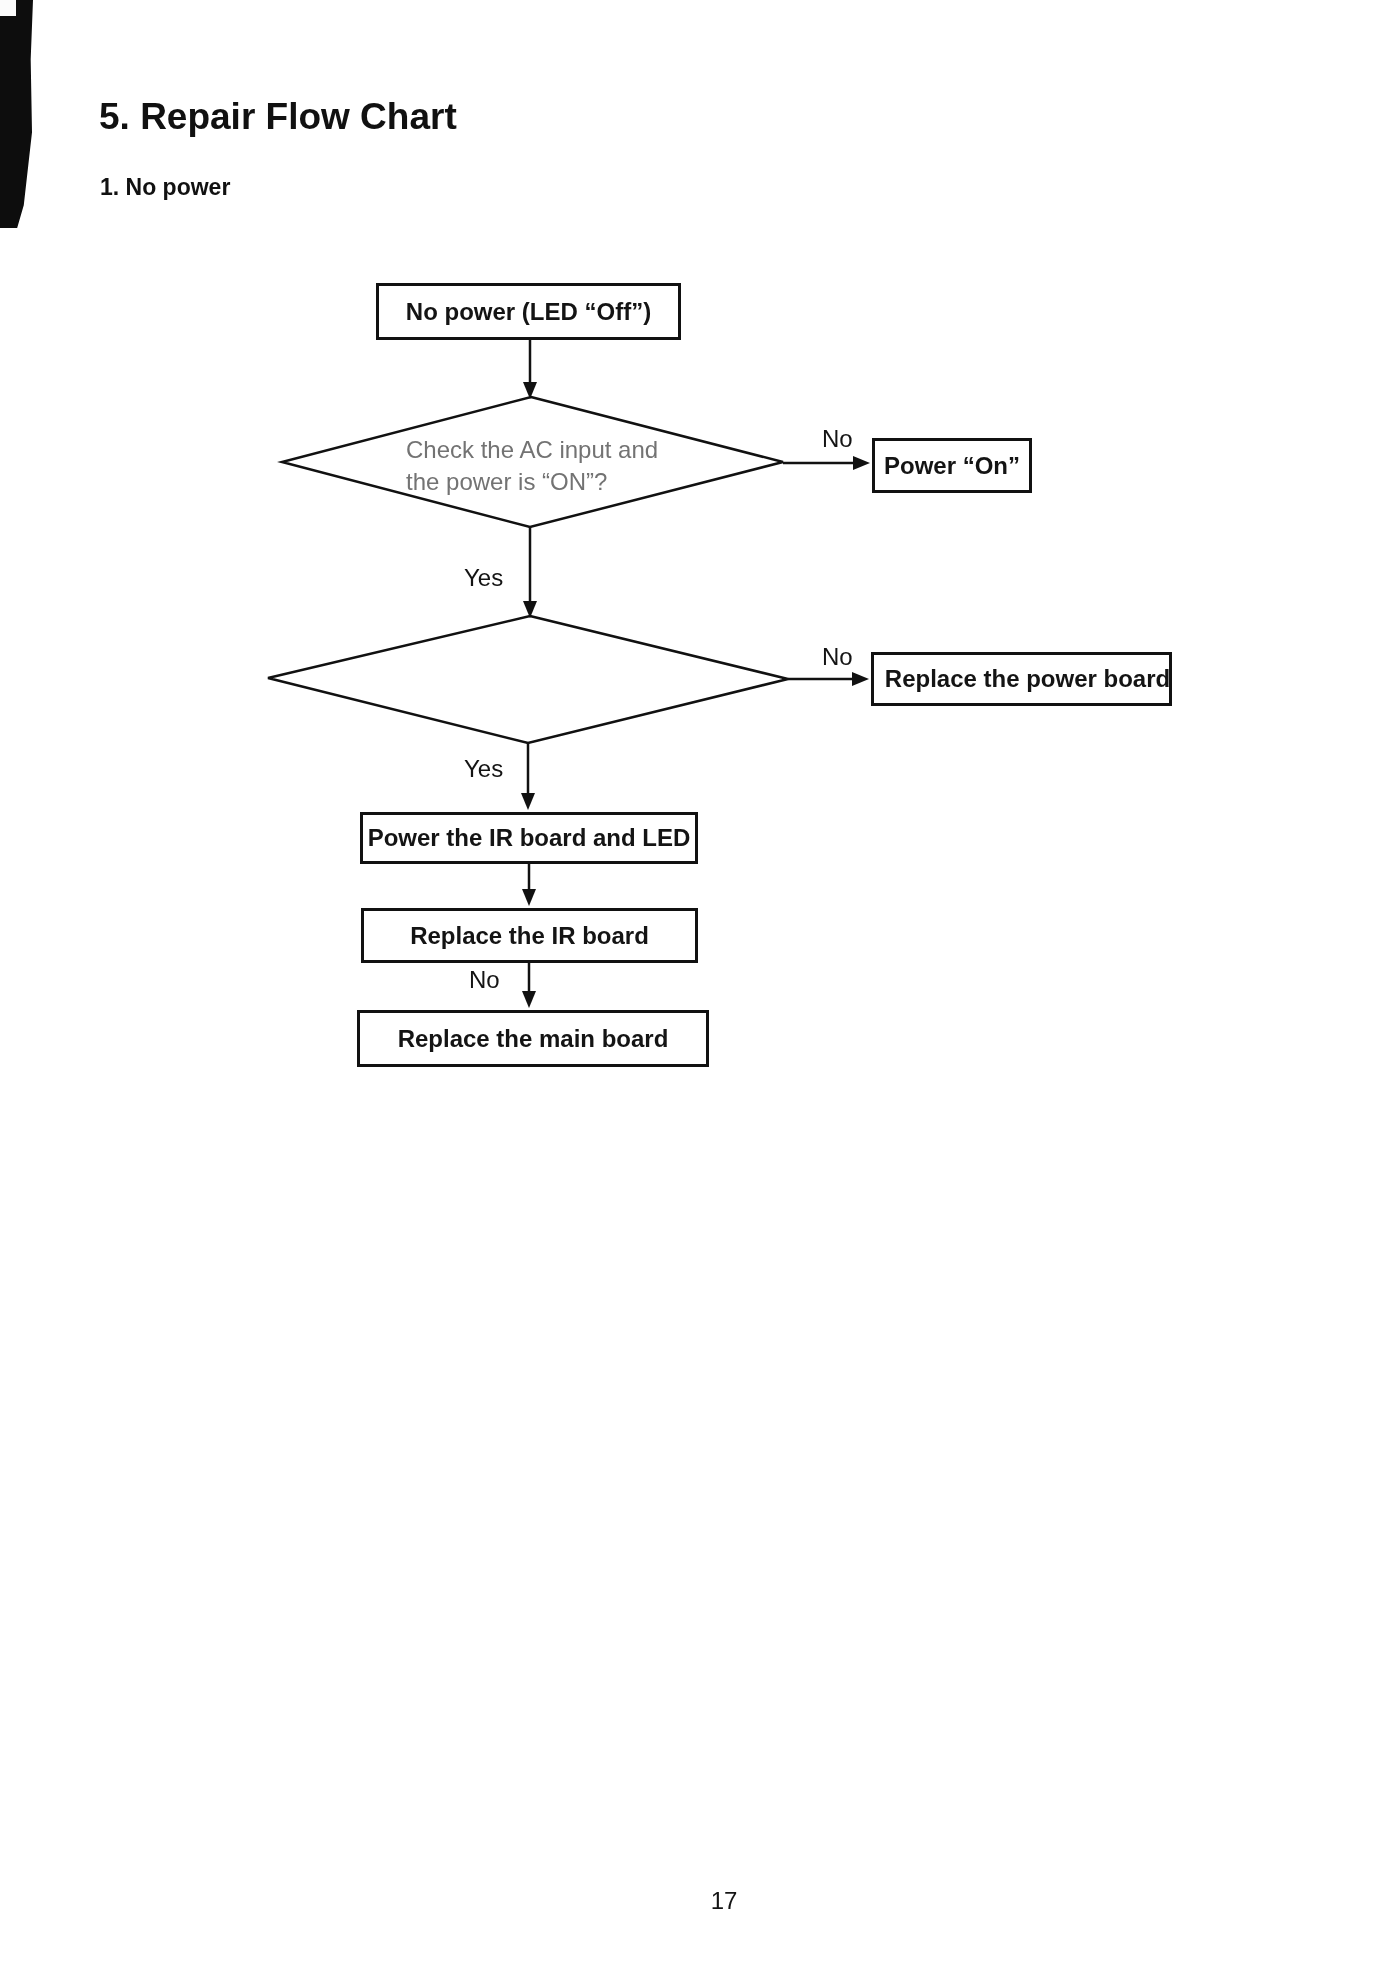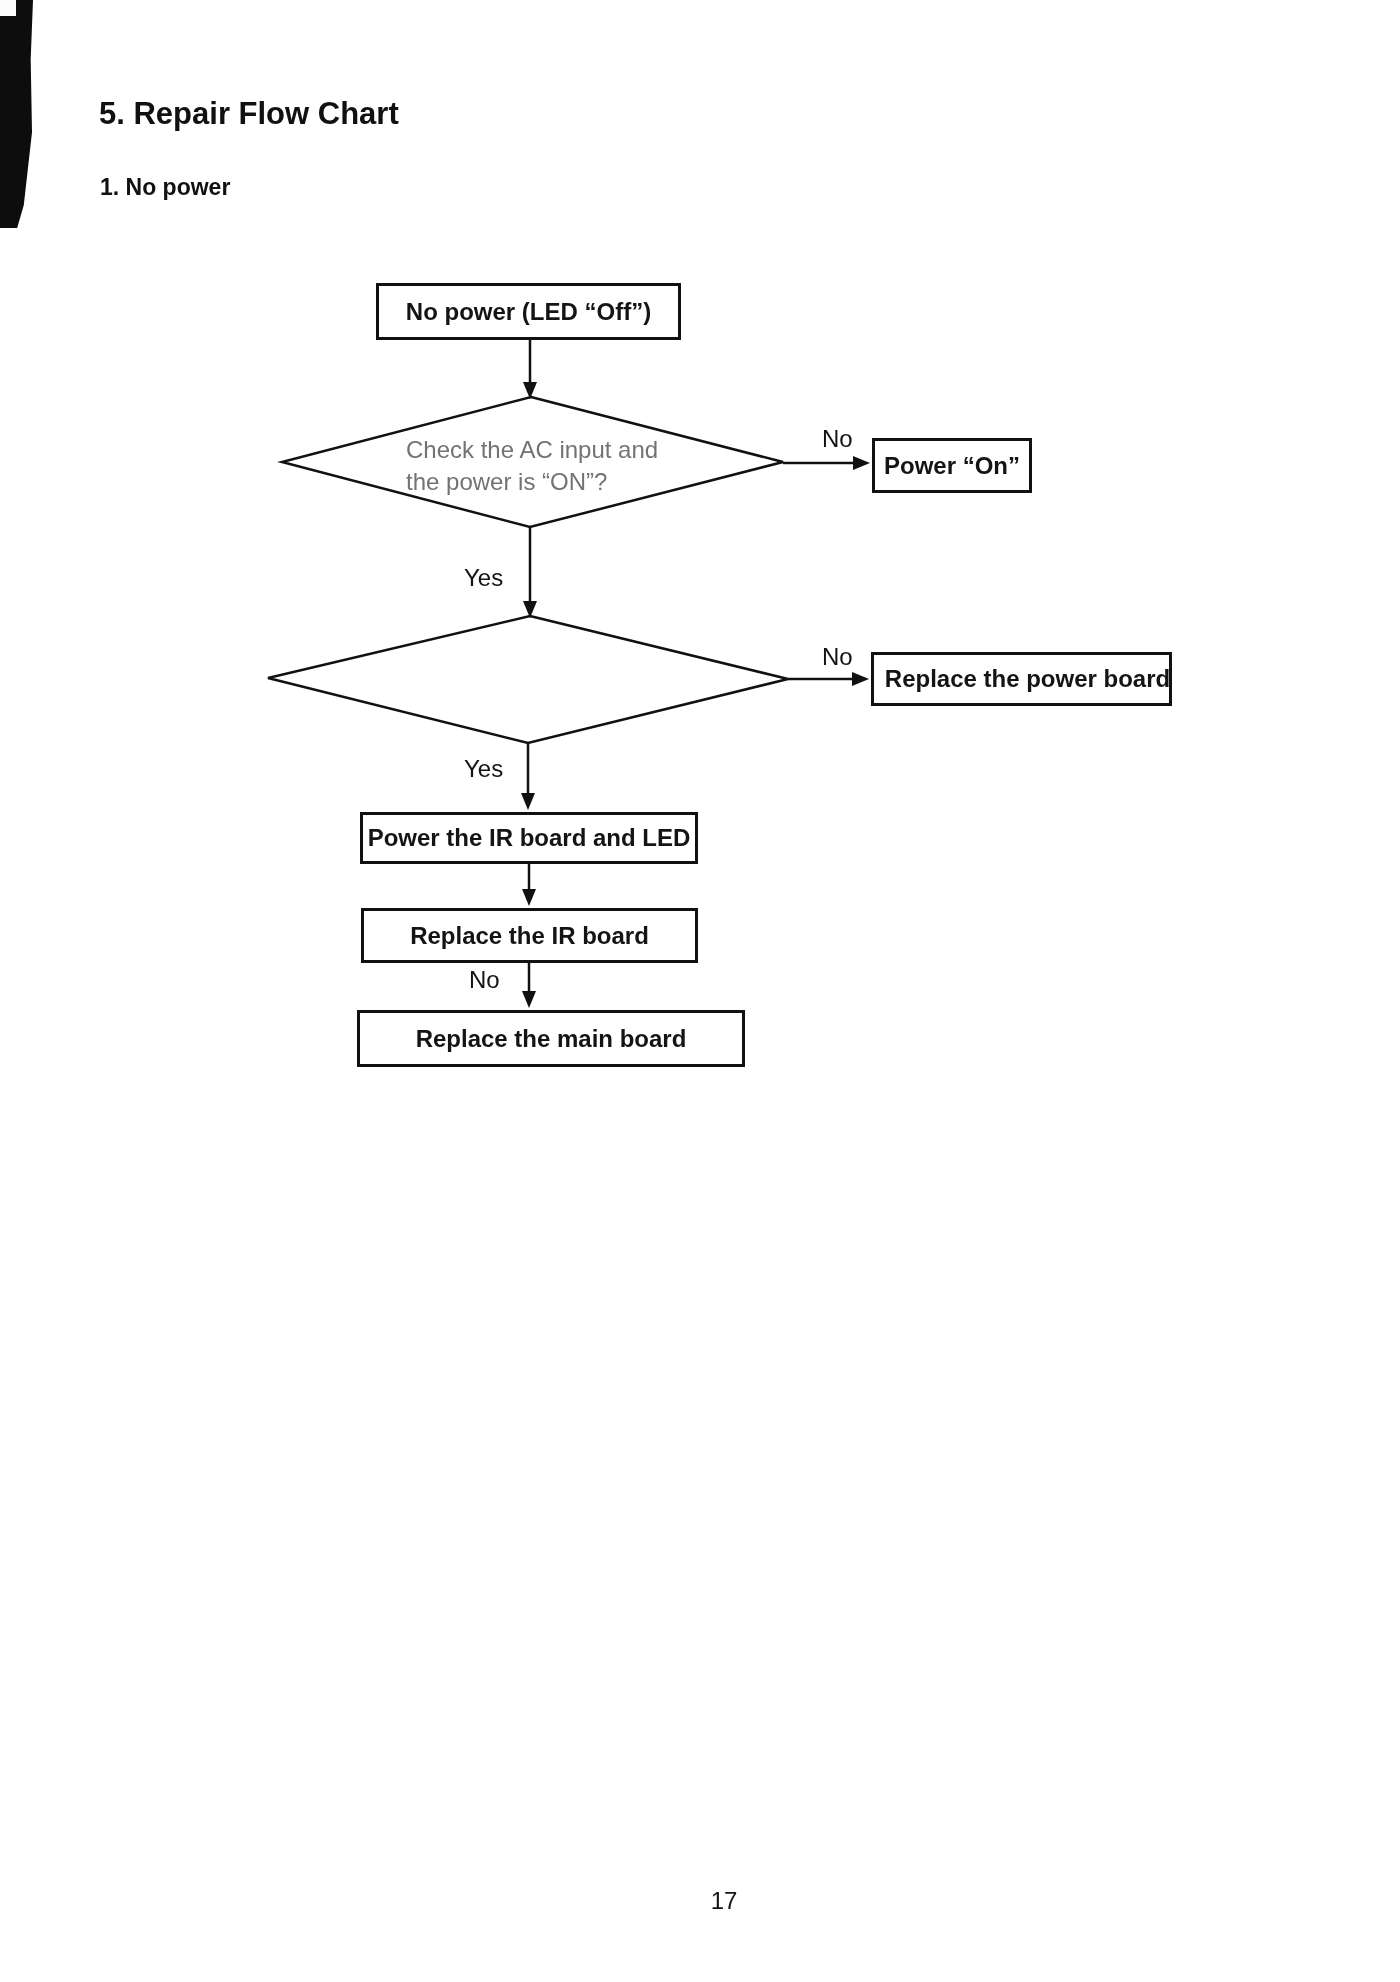--- a/index.html
+++ b/index.html
@@ -21,21 +21,21 @@
     clip-path: polygon(0% 0%, 100% 0%, 93% 26%, 97% 58%, 72% 90%, 52% 100%, 0% 100%);
   }
   .artifact-notch {
     position: absolute; left: 0; top: 0;
     width: 16px; height: 16px;
     background: #fbfbfb;
   }
 
   .doc-title {
     position: absolute; left: 99px; top: 96px;
-    font-size: 31px; font-weight: bold; color: #111;
+    font-size: 37px; font-weight: bold; color: #111;
     white-space: nowrap;
   }
   .doc-section {
     position: absolute; left: 100px; top: 174px;
     font-size: 23px; font-weight: bold; color: #111;
     white-space: nowrap;
   }
 
   svg.flow-lines { position: absolute; left: 0; top: 0; }
 
@@ -115,21 +115,21 @@
   <div class="node-box" style="left:376px; top:283px; width:305px; height:57px;">No power (LED “Off”)</div>
 
   <div class="node-box" style="left:872px; top:438px; width:160px; height:55px;">Power “On”</div>
 
   <div class="node-box" style="left:871px; top:652px; width:301px; height:54px;padding-left:12px;">Replace the power board</div>
 
   <div class="node-box" style="left:360px; top:812px; width:338px; height:52px;">Power the IR board and LED</div>
 
   <div class="node-box" style="left:361px; top:908px; width:337px; height:55px;">Replace the IR board</div>
 
-  <div class="node-box" style="left:357px; top:1010px; width:388px; height:57px;">Replace the main board</div>
+  <div class="node-box" style="left:357px; top:1010px; width:352px; height:57px;">Replace the main board</div>
 
   <div class="dtext" style="left:406px; top:434px;">
     <div>Check the AC input and</div>
     <div>the power is “ON”?</div>
   </div>
 
 
   <div class="edge-label" style="left:822px; top:427px;">No</div>
   <div class="edge-label" style="left:464px; top:566px;">Yes</div>
   <div class="edge-label" style="left:822px; top:645px;">No</div>

